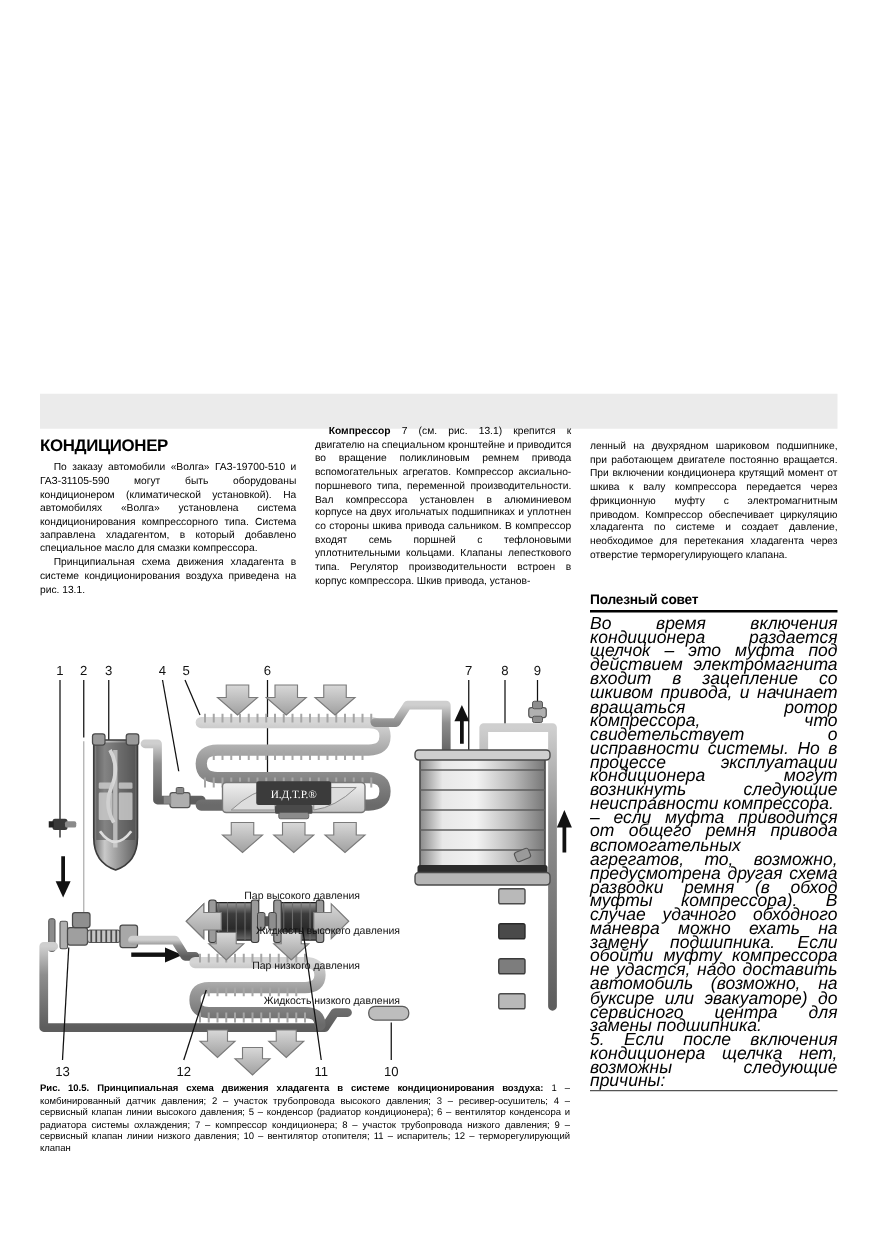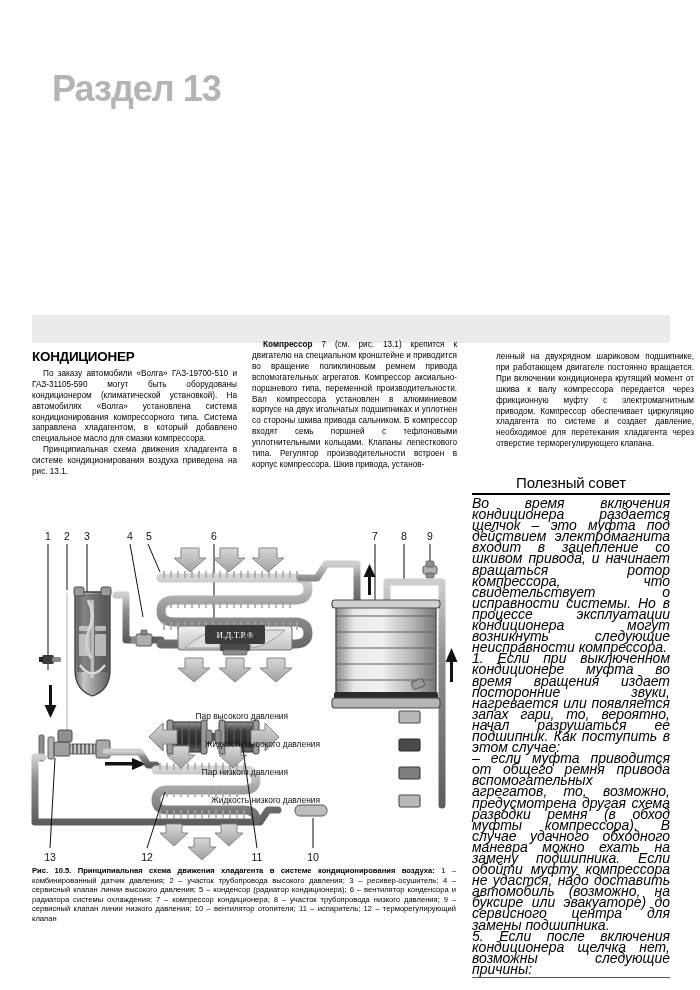--- a/index.html
+++ b/index.html
@@ -65,21 +65,21 @@
   .col {
     position: absolute;
     font-size: 8.2px;
     line-height: 10.9px;
     text-align: justify;
     font-family: "Liberation Sans", sans-serif;
     color: #000;
   }
   #col1 { left: 32px;  top: 352px; width: 205px; }
   #col2 { left: 252px; top: 340px; width: 205px; }
-  #col3 { left: 472px; top: 352px; width: 198px; margin-left: 24px; }
+  #col3 { left: 472px; top: 352px; width: 198px; }
 
   .col p { margin: 0; text-indent: 11px; }
   .col p.noindent { text-indent: 0; }
 
   #heading-conditioner {
     font-size: 13.5px;
     font-weight: bold;
     letter-spacing: -0.3px;
     margin: 0 0 6px 0;
     text-indent: 0;
@@ -88,23 +88,23 @@
   .lead-bold { font-weight: bold; }
 
   
   #tip-box {
     position: absolute;
     left: 472px;
     top: 474px;
     width: 198px;
   }
   #tip-title {
-    font-size: 15px;
-    font-weight: normal;
-    text-align: center;
+    font-size: 11px;
+    font-weight: bold;
+    text-align: left;
     letter-spacing: -0.2px;
     margin-bottom: 2px;
   }
   #tip-rule-top {
     border-top: 2.4px solid #000;
     margin-bottom: 3px;
   }
   #tip-body {
     font-size: 14px;
     line-height: 11.1px;
@@ -139,21 +139,20 @@
     text-align: justify;
     font-family: "Liberation Sans", sans-serif;
   }
   #fig-caption b { font-weight: bold; }
 </style>
 </head>
 <body>
 
 <div id="header-block">
   <div id="gray-band"></div>
-  <div id="section-label">Раздел 13</div>
 </div>
 
 <div class="col" id="col1">
   <div id="heading-conditioner">КОНДИЦИОНЕР</div>
   <p>По заказу автомобили «Волга» ГАЗ-19700-510 и ГАЗ-31105-590 могут быть оборудованы кондиционером (климатической установкой). На автомобилях «Волга» установлена система кондиционирования компрессорного типа. Система заправлена хладагентом, в который добавлено специальное масло для смазки компрессора.</p>
   <p>Принципиальная схема движения хладагента в системе кондиционирования воздуха приведена на рис. 13.1.</p>
 </div>
 
 <div class="col" id="col2">
   <p><span class="lead-bold">Компрессор</span><span> 7 (см. рис. 13.1) крепится к двигателю на специальном кронштейне и приводится во вращение поликлиновым ремнем привода вспомогательных агрегатов. Компрессор аксиально-поршневого типа, переменной производительности. Вал компрессора установлен в алюминиевом корпусе на двух игольчатых подшипниках и уплотнен со стороны шкива привода сальником. В компрессор входят семь поршней с тефлоновыми уплотнительными кольцами. Клапаны лепесткового типа. Регулятор производительности встроен в корпус компрессора. Шкив привода, установ-</span></p>
@@ -161,21 +160,20 @@
 
 <div class="col" id="col3">
   <p class="noindent">ленный на двухрядном шариковом подшипнике, при работающем двигателе постоянно вращается. При включении кондиционера крутящий момент от шкива к валу компрессора передается через фрикционную муфту с электромагнитным приводом. Компрессор обеспечивает циркуляцию хладагента по системе и создает давление, необходимое для перетекания хладагента через отверстие терморегулирующего клапана.</p>
 </div>
 
 <div id="tip-box">
   <div id="tip-title">Полезный совет</div>
   <div id="tip-rule-top"></div>
   <div id="tip-body">
     <p>Во время включения кондиционера раздается щелчок – это муфта под действием электромагнита входит в зацепление со шкивом привода, и начинает вращаться ротор компрессора, что свидетельствует о исправности системы. Но в процессе эксплуатации кондиционера могут возникнуть следующие неисправности компрессора.</p>
-    <p>1. Если при выключенном кондиционере муфта во время вращения издает посторонние звуки, нагревается или появляется запах гари, то, вероятно, начал разрушаться ее подшипник. Как поступить в этом случае:</p>
     <p> – если муфта приводится от общего ремня привода вспомогательных агрегатов, то, возможно, предусмотрена другая схема разводки ремня (в обход муфты компрессора). В случае удачного обходного маневра можно ехать на замену подшипника. Если обойти муфту компрессора не удастся, надо доставить автомобиль (возможно, на буксире или эвакуаторе) до сервисного центра для замены подшипника.</p>
     <p>5. Если после включения кондиционера щелчка нет, возможны следующие причины:</p>
   </div>
   <div id="tip-rule-bottom"></div>
 </div>
 
 <div id="figure">
 <svg id="fig-svg" width="428" height="335" viewBox="0 0 428 335" xmlns="http://www.w3.org/2000/svg">
   <defs>
     <linearGradient id="pipeGrad" x1="0" y1="0" x2="0" y2="1">

